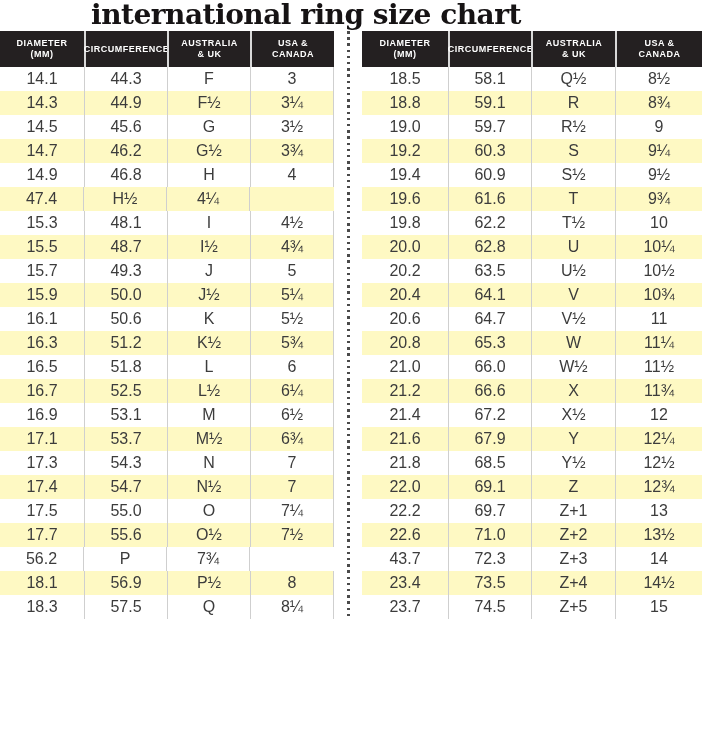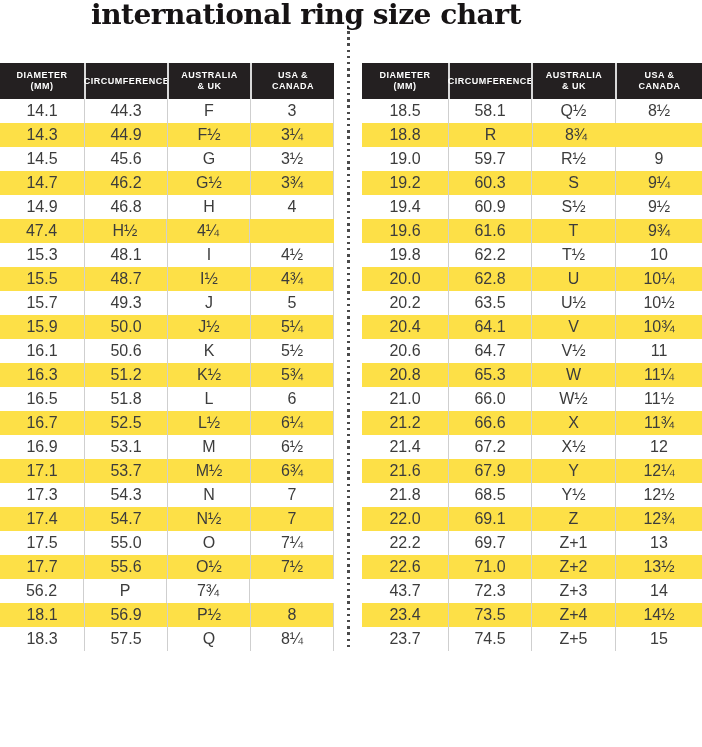--- a/index.html
+++ b/index.html
@@ -14,39 +14,39 @@
     font-size:28px;
     letter-spacing:-0.5px;
     color:#161314;
     text-align:center;
     height:31px;line-height:30px;
     margin:0;
     transform:translateX(-45px);
     white-space:nowrap;
   }
   .tables{display:flex;align-items:stretch;}
-  .tbl{display:flex;flex-direction:column;margin-top:32px;}
+  .tbl{display:flex;flex-direction:column;}
   .tbl-left{width:334px;}
   .tbl-right{width:340px;}
   .divider{width:28px;position:relative;}
   .dots{
     position:absolute;top:0;bottom:0;left:13px;width:3px;
     background:repeating-linear-gradient(to bottom,#4a4a4a 0 2.5px,transparent 2.5px 6.2px);
   }
   .thead{display:flex;height:36px;}
   .hcell{
     background:#242021;color:#ffffff;
     font-size:9px;font-weight:bold;letter-spacing:.5px;
     line-height:11px;text-transform:uppercase;
     display:flex;flex-direction:column;justify-content:center;align-items:center;
     text-align:center;box-sizing:border-box;
   }
   .hcell + .hcell{border-left:2px solid #d9d9d9;}
   .row{display:flex;height:24px;}
-  .row.alt{background:#fde047;}
+  .row.alt{background:#fef9c3;}
   .cell{
     font-size:16px;color:#3c3c3c;
     display:flex;align-items:center;justify-content:center;
     text-align:center;height:100%;box-sizing:border-box;
   }
   .cell + .cell{border-left:1px solid #cfcfcf;}
   .tbl-left .row .cell:last-child{border-right:1px solid #cfcfcf;}
   .tbl-left .c0{width:84px}
   .tbl-left .c1{width:83px}
   .tbl-left .c2{width:83px}
@@ -239,20 +239,21 @@
           </div>
         </div>
         <div class="row">
           <div class="cell c0">18.5</div>
           <div class="cell c1">58.1</div>
           <div class="cell c2">Q½</div>
           <div class="cell c3">8½</div>
         </div>
         <div class="row alt">
           <div class="cell c0">18.8</div>
+          <div class="cell c1">59.1</div>
           <div class="cell c2">R</div>
           <div class="cell c3">8¾</div>
         </div>
         <div class="row">
           <div class="cell c0">19.0</div>
           <div class="cell c1">59.7</div>
           <div class="cell c2">R½</div>
           <div class="cell c3">9</div>
         </div>
         <div class="row alt">

